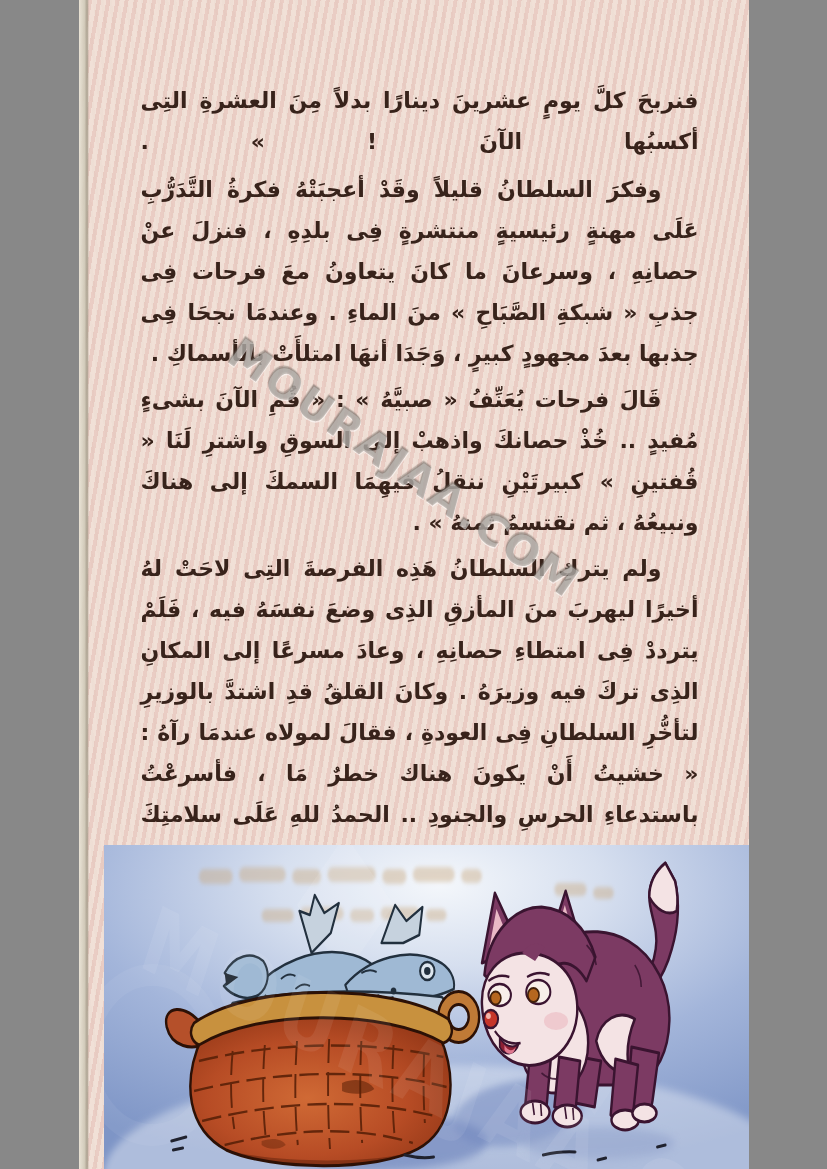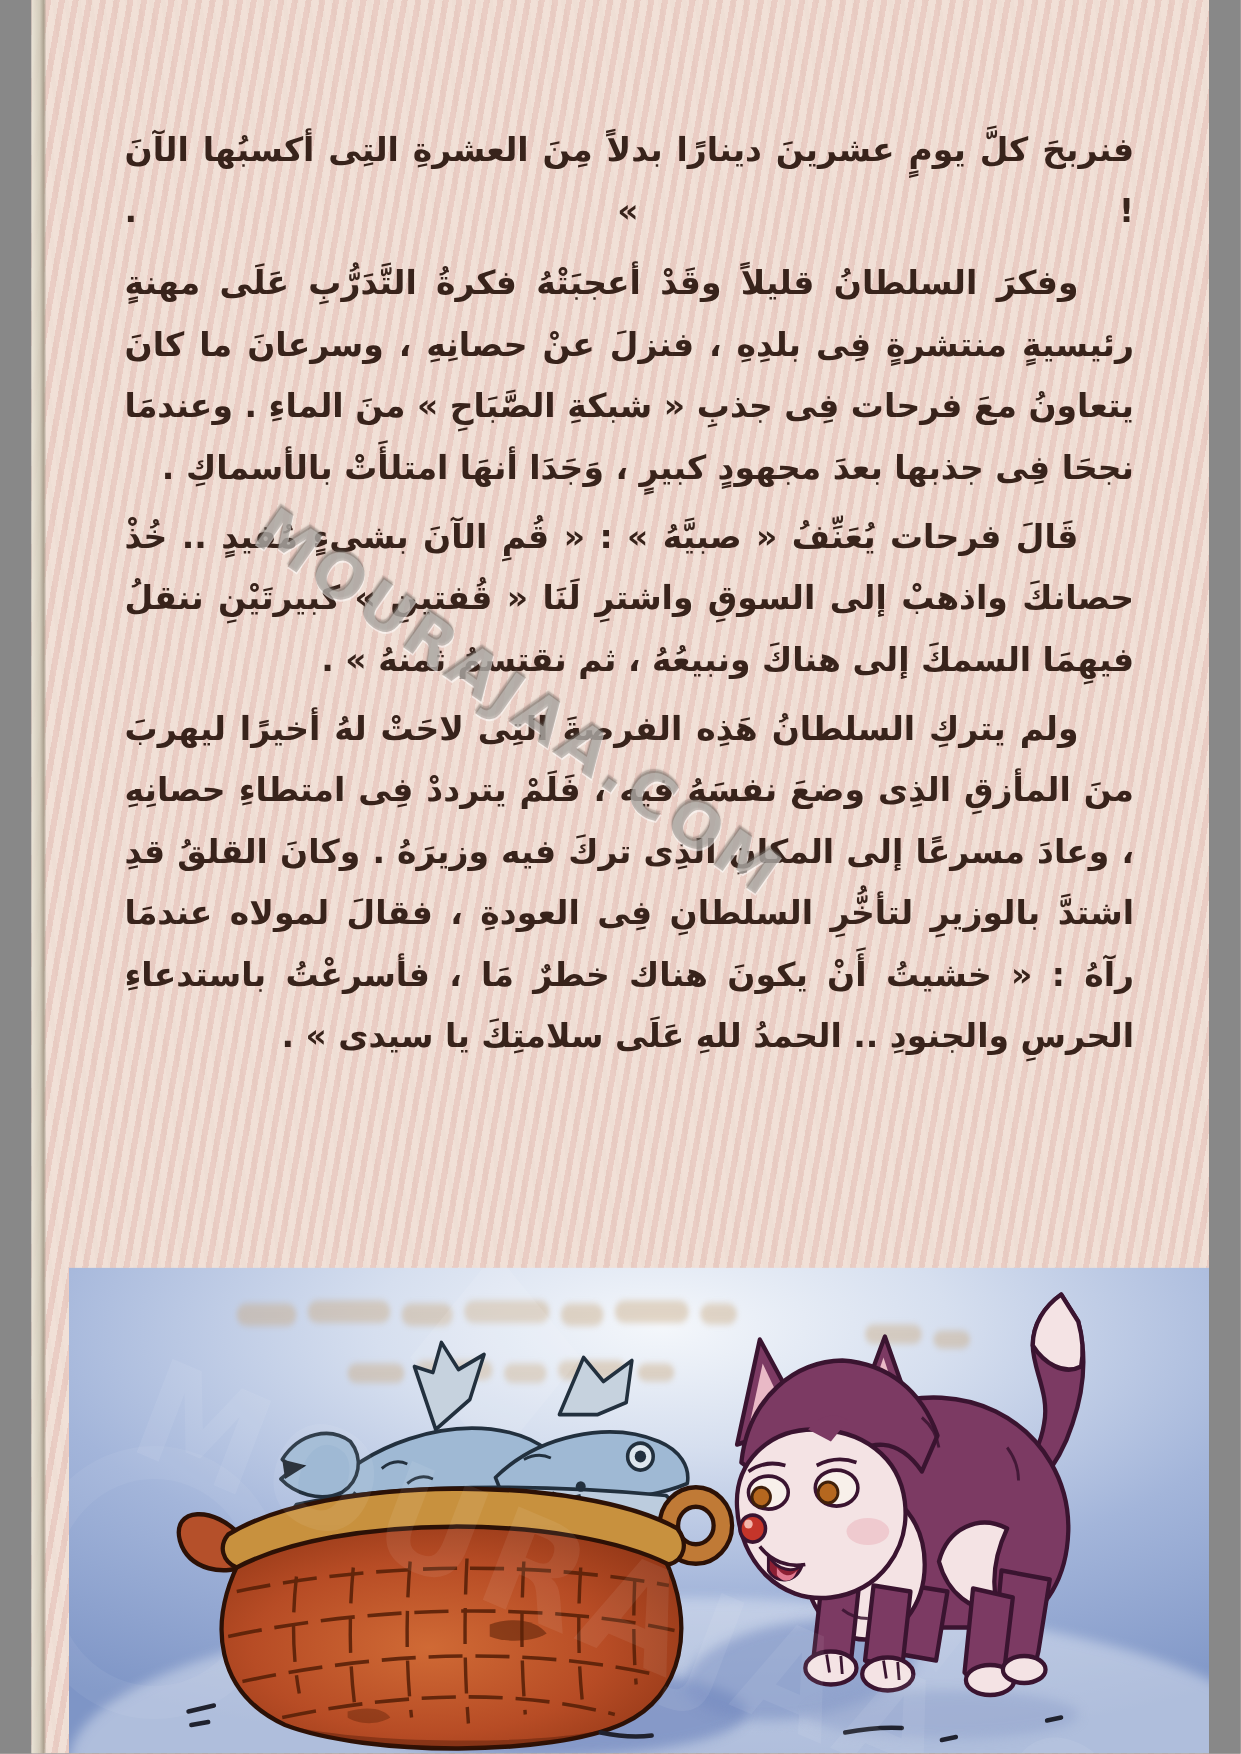--- a/index.html
+++ b/index.html
@@ -1,18 +1,18 @@
 <!DOCTYPE html>
 <html lang="ar"><head>
 <meta charset="utf-8">
 <style>
   html, body { margin: 0; padding: 0; background: #888; }
   .page {
     position: relative;
-    width: 785px; height: 1169px;
+    width: 670px; height: 1169px;
     margin: 0 auto;
     overflow: hidden;
     background-color: #eedbd2;
     background-image:
       repeating-linear-gradient(100deg, rgba(223,168,160,0.28) 0px, rgba(223,168,160,0.28) 4px, rgba(248,236,226,0.30) 4px, rgba(248,236,226,0.30) 9px),
       repeating-linear-gradient(82deg, rgba(205,190,175,0.10) 0px, rgba(205,190,175,0.10) 3px, rgba(255,255,255,0) 3px, rgba(255,255,255,0) 8px);
     font-family: "DejaVu Sans", sans-serif;
   }
   .scan-edge {
     position: absolute; left: 0; top: 0; bottom: 0; width: 10px;

